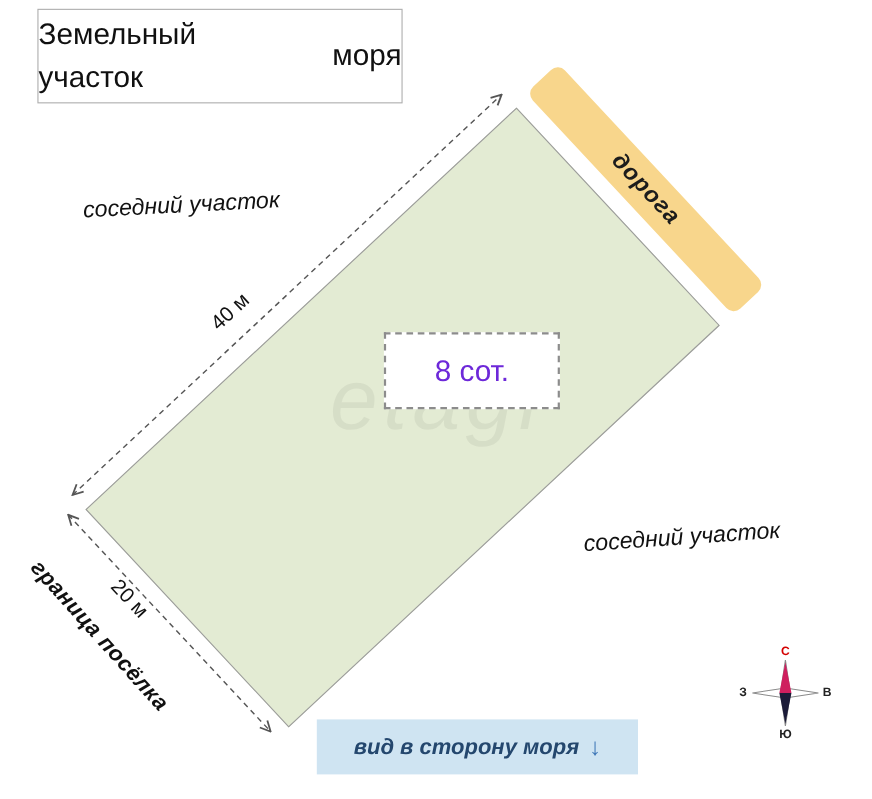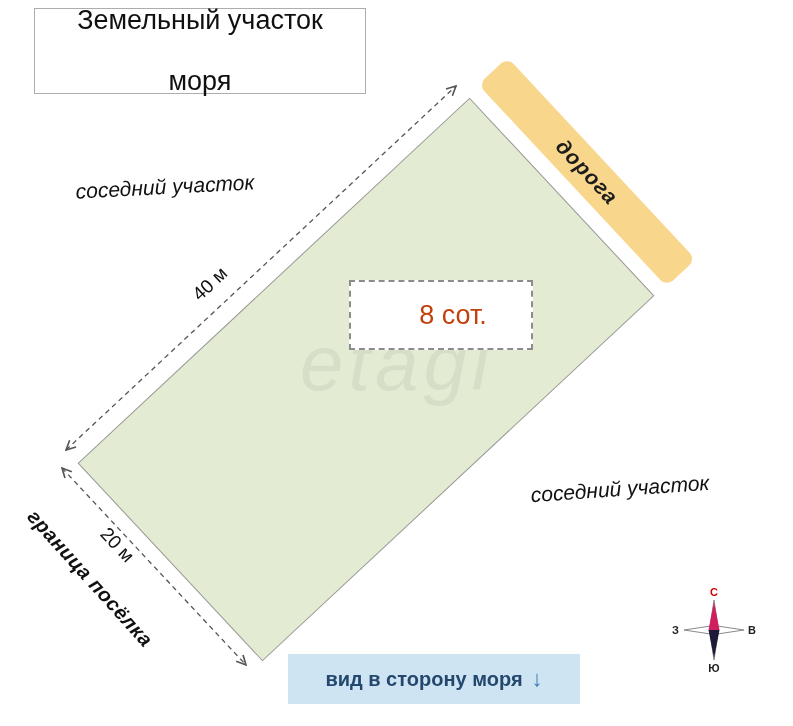--- a/index.html
+++ b/index.html
@@ -5,21 +5,21 @@
   html,body{margin:0;padding:0;background:#fff;}
   .canvas{
     position:relative;width:793px;height:726px;background:#fff;overflow:hidden;
     font-family:"Liberation Sans",sans-serif;color:#111;
   }
   .abs{position:absolute;}
 
   
   .title-box{
     left:34px;top:8px;width:330px;height:84px;border:1px solid #adadad;background:#fff;
-    display:flex;flex-direction:column;align-items:center;justify-content:center;
+    display:flex;flex-direction:row;align-items:center;justify-content:center;
     font-size:27px;line-height:1.45;color:#101010;gap:22px;
   }
 
   
   .plot-rect{
     left:98px;top:244px;width:534px;height:269px;
     background:var(--plot-fill,#e3ebd3);
     border:1px solid var(--plot-border,#9b9b9b);
     transform:rotate(-43deg);
   }
@@ -36,23 +36,23 @@
     background:var(--road-fill,#f8d68c);
     transform:rotate(47deg);
     display:flex;align-items:center;justify-content:center;
   }
   .road-label{
     font-size:21px;font-weight:bold;font-style:italic;color:#1c1c1c;letter-spacing:1px;
   }
 
   
   .area-box{
-    left:349px;top:280px;width:156px;height:66px;background:#fff;
+    left:349px;top:302px;width:156px;height:66px;background:#fff;
     border:2px dashed #8c8c8c;display:flex;align-items:center;justify-content:center;
-    font-size:27px;color:#c2410c;padding-left:24px;
+    font-size:27px;color:#6d28d9;
   }
 
   
   .neighbor-left{
     left:45px;top:175px;width:240px;text-align:center;
     font-size:21px;font-style:italic;transform:rotate(-3deg);
   }
   .neighbor-right{
     left:495px;top:477px;width:250px;text-align:center;
     font-size:21px;font-style:italic;transform:rotate(-4deg);
@@ -75,21 +75,21 @@
     transform:rotate(48deg);
   }
 
   
   .sea-banner{
     left:288px;top:654px;width:292px;height:50px;
     background:var(--sea-banner-fill,#cfe4f2);
     display:flex;align-items:center;justify-content:center;gap:9px;
   }
   .sea-text{
-    font-size:20px;font-weight:bold;
+    font-size:20px;font-style:italic;font-weight:bold;
     color:var(--sea-text,#24476e);
   }
   .sea-arrow{
     font-size:22px;font-weight:bold;color:var(--sea-arrow,#4179b8);font-style:normal;
   }
 
   
   .compass{left:672px;top:588px;width:84px;height:84px;}
   .compass svg{position:absolute;left:0;top:0;}
   .compass .letter{position:absolute;font-size:11px;font-weight:bold;color:var(--compass-letter,#222);}

